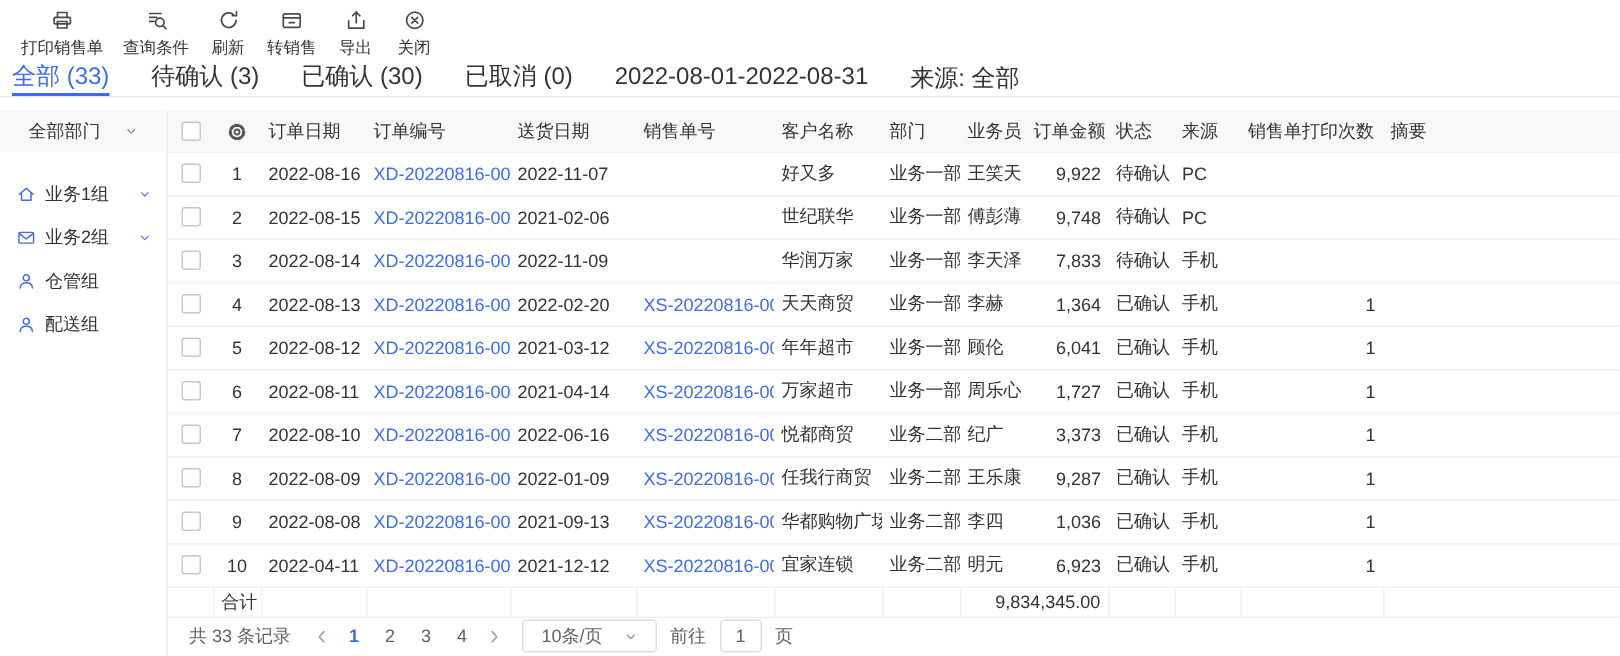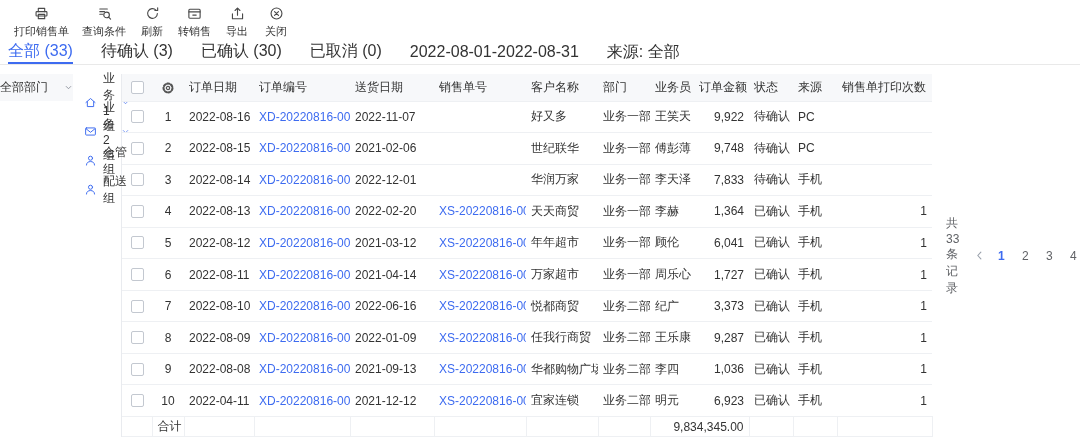--- a/index.html
+++ b/index.html
@@ -15,29 +15,29 @@
   .tb-item .lbl{font-size:11px;color:#333;white-space:nowrap;}
 
   
   .tabbar{height:25px;display:flex;align-items:stretch;border-bottom:1px solid #e9e9e9;padding-left:8px;gap:28px;font-size:16px;flex:none;}
   .tab{color:#333;cursor:pointer;display:flex;align-items:center;border-bottom:2px solid transparent;white-space:nowrap;}
   .tab.active{color:var(--accent);border-bottom-color:var(--accent);}
   .filter-text{display:flex;align-items:center;color:#333;cursor:pointer;white-space:nowrap;}
 
   
   .main{flex:1;display:flex;padding-top:9px;min-height:0;}
-  .sidebar{width:122px;flex:none;border-right:1px solid #e9ebef;display:flex;flex-direction:row;}
+  .sidebar{width:112px;flex:none;border-right:1px solid #e9ebef;display:flex;flex-direction:column;}
   .dept-select{height:27px;background:#f7f8fa;display:flex;align-items:center;justify-content:center;gap:16px;font-size:12px;color:#333;cursor:pointer;flex:none;}
   .dept-select .ic-wrap{width:9px;height:9px;color:#8a8f99;}
   .side-items{margin-top:14px;display:flex;flex-direction:column;}
   .side-item{height:29px;display:flex;align-items:center;gap:6px;padding:0 10px 0 11px;font-size:12px;color:#333;cursor:pointer;}
   .side-item .ic-wrap{width:13px;height:13px;color:var(--accent);flex:none;}
   .side-item .chev{margin-left:auto;width:9px;height:9px;color:var(--accent);}
 
-  .content{flex:1;display:flex;flex-direction:row;min-width:0;}
+  .content{flex:1;display:flex;flex-direction:column;min-width:0;}
 
   
   table{width:100%;border-collapse:collapse;table-layout:fixed;}
   th,td{font-size:12px;color:#333;padding:0 5px;border-bottom:1px solid #eef0f3;white-space:nowrap;overflow:hidden;text-align:left;font-weight:400;}
   thead th{background:#f7f8fa;height:27px;}
   tbody td{height:29px;}
   .c-cb{text-align:center;padding:0;}
   .c-cb .cb{margin:0 auto;}
   .c-idx{text-align:center;}
   .al-r{text-align:right;}
@@ -279,21 +279,21 @@
               <td class="al-r"></td>
               <td></td>
             </tr>
             <tr>
               <td class="c-cb">
                 <div class="cb"></div>
               </td>
               <td class="c-idx">3</td>
               <td>2022-08-14</td>
               <td><a class="link">XD-20220816-000016</a></td>
-              <td>2022-12-01</td>
+              <td>2022-11-09</td>
               <td></td>
               <td>华润万家</td>
               <td>业务一部</td>
               <td>李天泽</td>
               <td class="al-r">7,833</td>
               <td>待确认</td>
               <td>手机</td>
               <td class="al-r"></td>
               <td></td>
             </tr>

